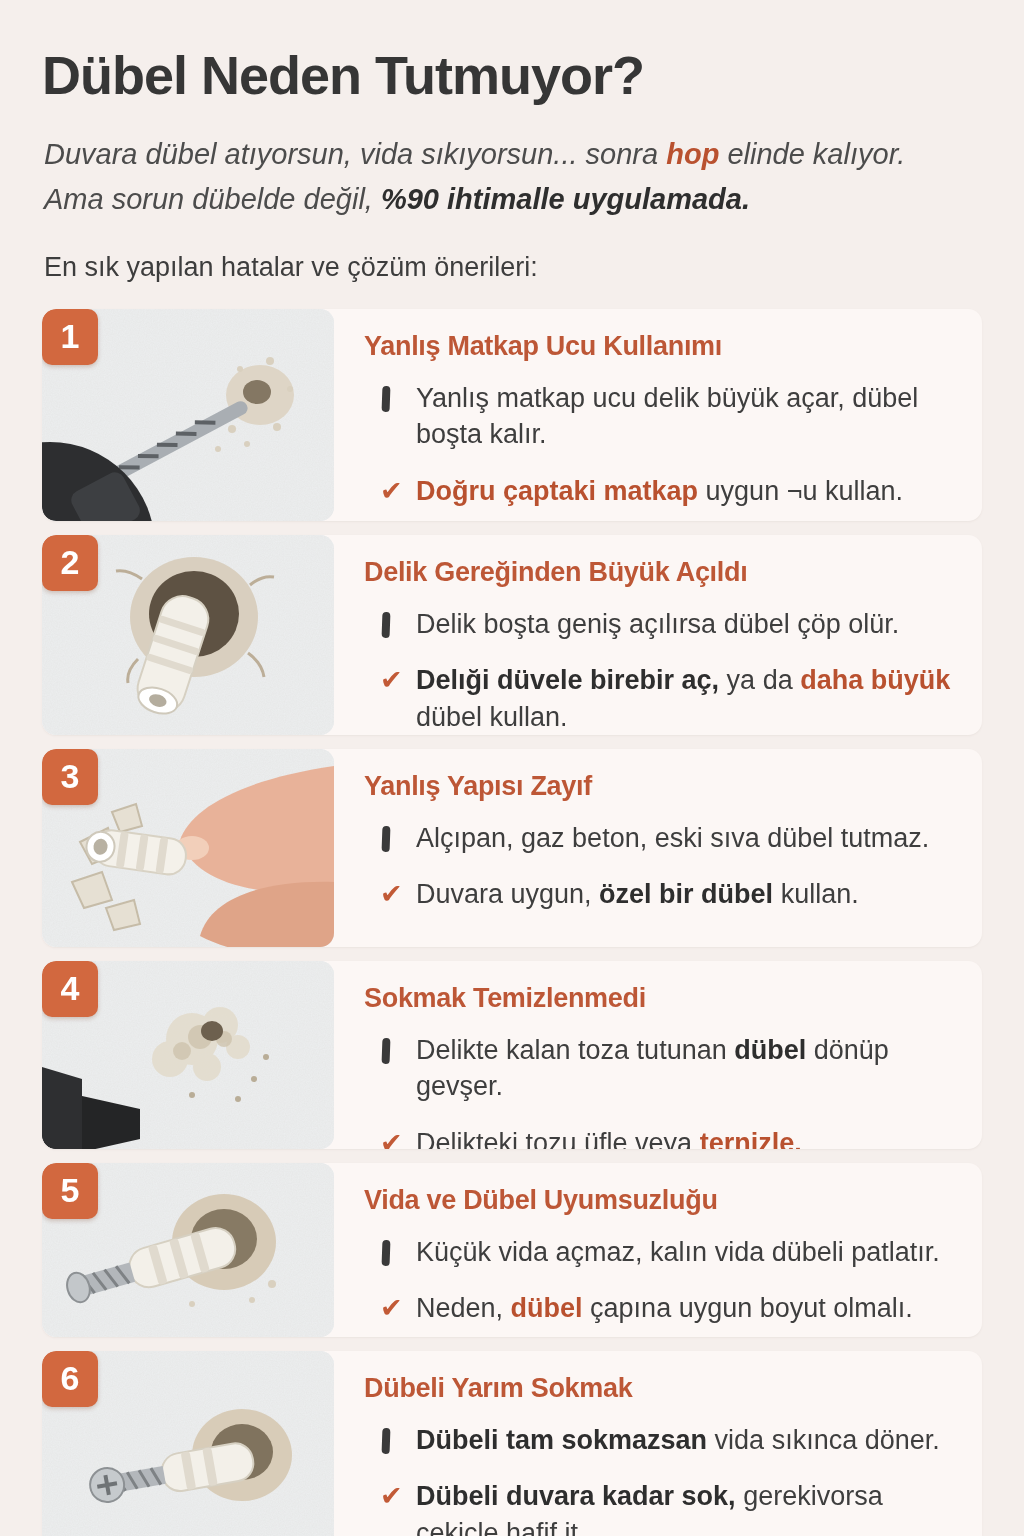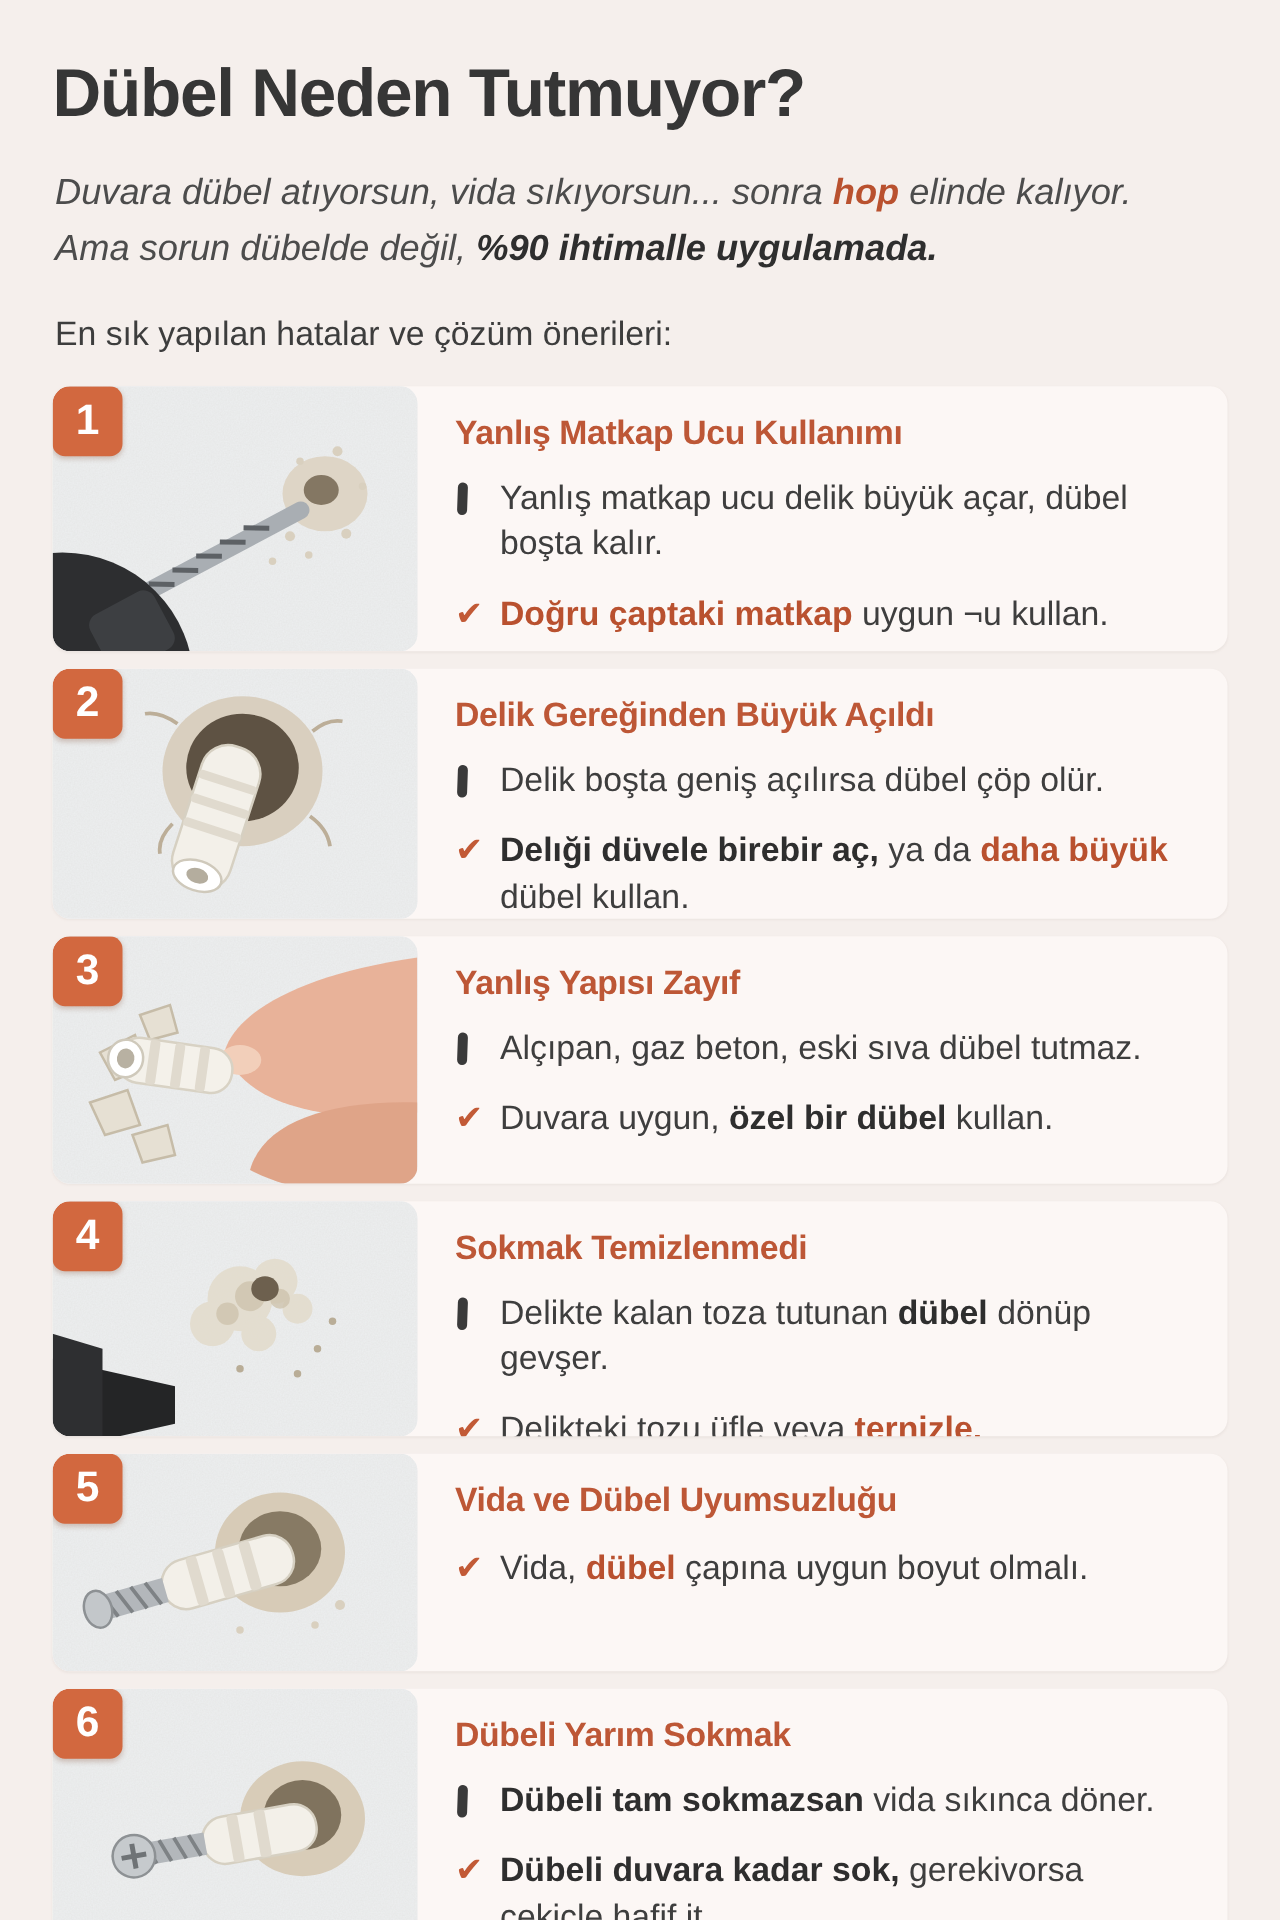--- a/index.html
+++ b/index.html
@@ -33,21 +33,21 @@
     position:absolute;top:0;left:0;width:56px;height:56px;border-radius:10px;
     background:#d2683f;color:#fff;font-size:34px;font-weight:bold;
     display:flex;align-items:center;justify-content:center;
     box-shadow:0 2px 4px rgba(120,60,30,0.25);
   }
   .txt{flex:1;padding:22px 26px 16px 30px;}
   .sec-title{
     margin:0 0 18px 0;font-size:27px;font-weight:bold;letter-spacing:-0.3px;
     color:#bd5736;
   }
-  .line{position:relative;margin:0 0 16px 0;font-size:27px;line-height:1.35;
+  .line{position:relative;margin:0 0 16px 16px;font-size:27px;line-height:1.35;
     color:#3e3e3e;padding-left:36px;}
   .line.solution{margin-top:20px;}
   .bullet-bar{
     position:absolute;left:2px;top:6px;width:8px;height:26px;border-radius:4px;
     background:#3a3a3a;transform:rotate(2deg);
   }
   .check{
     position:absolute;left:0;top:0;color:#c25a36;font-weight:bold;font-size:27px;
   }
   .seg-b{font-weight:bold;color:#2e2e2e;}
@@ -257,23 +257,26 @@
       <g fill="#d9d0bf">
               <circle cx="230" cy="150" r="4"></circle>
               <circle cx="210" cy="166" r="3"></circle>
               <circle cx="150" cy="170" r="3"></circle>
             </g>
           </svg>
       <span class="badge">5</span>
     </div>
     <div class="txt">
       <h2 class="sec-title">Vida ve Dübel Uyumsuzluğu</h2>
-      <p class="line solution">
-        <span class="check">✔</span>
-      <span>Vida, </span><span class="seg-o">dübel</span><span> çapına uygun boyut olmalı.</span></p>
+      <p class="line problem">
+        <span class="bullet-bar"></span>
+      <span>Küçük vida açmaz, kalın vida dübeli patlatır.</span></p>
+      <p class="line solution">
+        <span class="check">✔</span>
+      <span>Neden, </span><span class="seg-o">dübel</span><span> çapına uygun boyut olmalı.</span></p>
     </div>
   </div>
 
   <div class="card">
     <div class="photo">
           <svg viewBox="0 0 292 232" preserveAspectRatio="xMidYMid slice">
             <rect width="292" height="232" fill="#edeff0"></rect>
     <filter id="n5">
               <feTurbulence type="fractalNoise" baseFrequency="0.85" numOctaves="2" result="t"></feTurbulence>
     <feColorMatrix in="t" type="matrix" values="0 0 0 0 .6 0 0 0 0 .58 0 0 0 0 .55 0 0 0 .22 0"></feColorMatrix>

